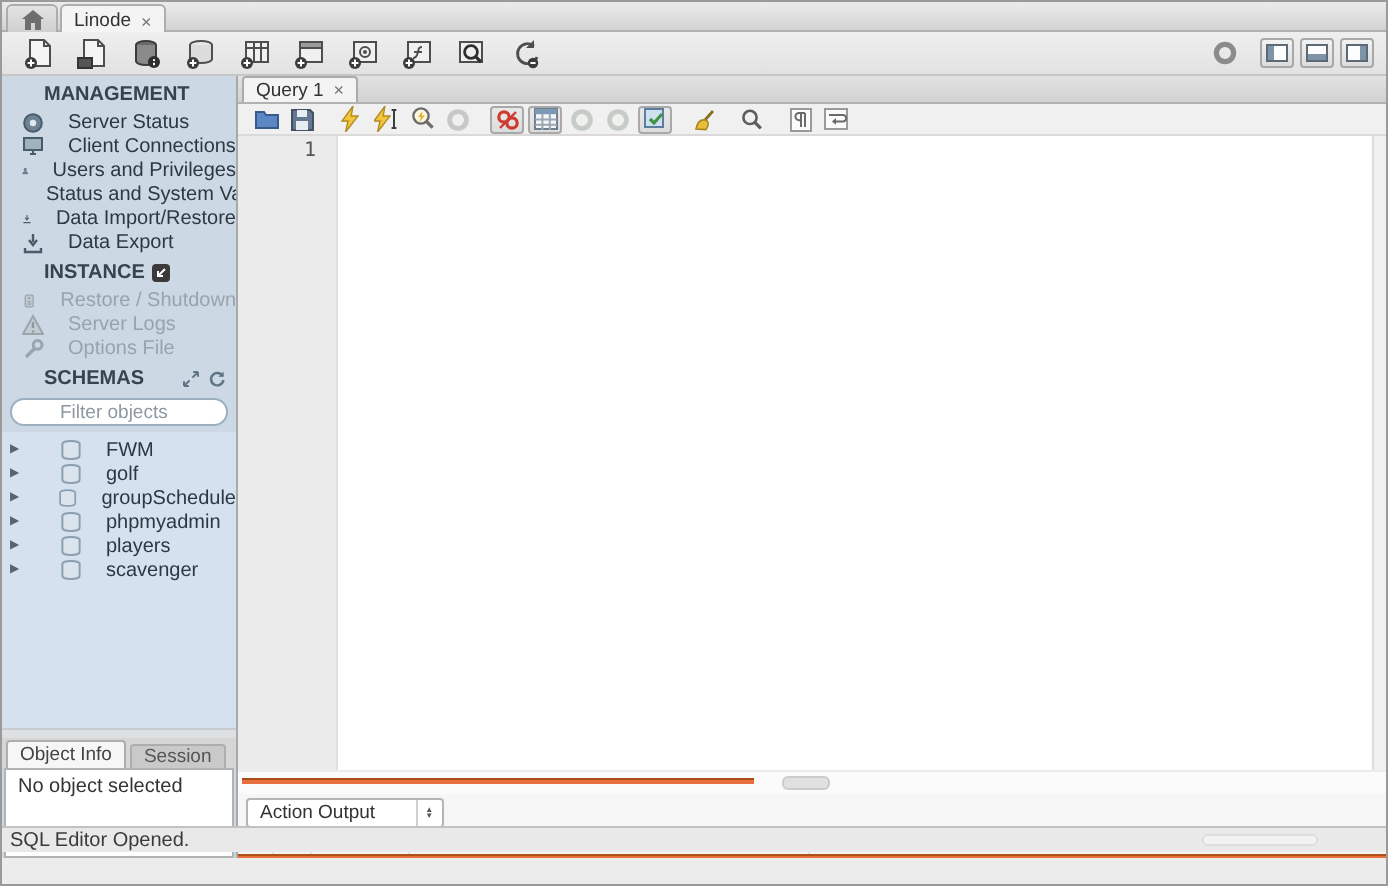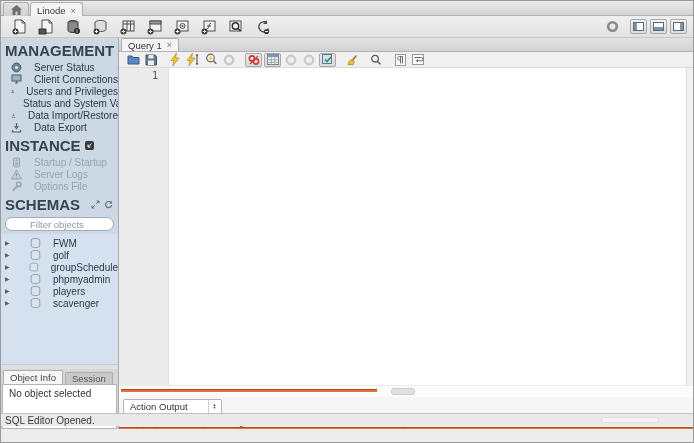--- a/index.html
+++ b/index.html
@@ -26,22 +26,22 @@
   .tbtn{width:24px;height:19px;display:flex;align-items:center;justify-content:center;
     margin-right:3px;border-radius:2px;}
   .mt-right{margin-left:auto;display:flex;align-items:center;gap:3px;}
   .panel-toggle{width:17px;height:15px;border:1px solid #a8a8a8;border-radius:2px;
     background:linear-gradient(#f2f2f2,#dcdcdc);display:flex;align-items:center;justify-content:center;}
   
   .content{position:absolute;left:0;top:37px;right:0;bottom:13px;display:flex;}
   
   .sidebar{width:118px;flex:0 0 118px;background:#ccd8e3;border-right:1px solid #a9a9a9;
     display:flex;flex-direction:column;overflow:hidden;}
-  .side-section-header{font-size:15px;font-weight:bold;color:#36444d;
-    padding:4px 0 2px 4px;display:flex;align-items:center;gap:4px;white-space:nowrap;}
+  .side-section-header{font-size:10px;font-weight:bold;color:#36444d;
+    padding:4px 0 2px 21px;display:flex;align-items:center;gap:4px;white-space:nowrap;}
   .side-item{height:12px;display:flex;align-items:center;gap:12px;padding-left:10px;
     font-size:10px;color:#2c3943;white-space:nowrap;overflow:hidden;}
   .side-item.disabled{color:#98a4ad;}
   .schemas-header{display:flex;align-items:center;padding-right:5px;}
   .schemas-header .hdr-icons{margin-left:auto;display:flex;gap:4px;align-items:center;}
   .filter-box{margin:2px 4px 3px 4px;height:14px;background:#fff;border:1px solid #9db0c0;
     border-radius:8px;display:flex;align-items:center;padding:0 5px;gap:3px;}
   .filter-box input{border:none;outline:none;width:80px;font-size:9.5px;
     font-family:"Liberation Sans",sans-serif;color:#333;background:transparent;padding:0;margin-left:16px;}
   .filter-box input::placeholder{color:#8d98a1;}
@@ -290,21 +290,21 @@
           <rect x="0" y="0" width="9" height="9" rx="2" fill="#3a3a3a"></rect>
             <path d="M6.5 2.5L3 6M3 3.5V6h2.5" stroke="#fff" fill="none"></path>
         </svg>
       </div>
       <div class="side-item disabled">
         <svg width="11" height="11" viewBox="0 0 11 11">
           <rect x="2.5" y="1" width="6" height="9" rx="1" fill="#c2cbd2" stroke="#9aa6ae"></rect>
             <circle cx="5.5" cy="3.2" r="1" fill="#9aa6ae"></circle>
             <path d="M4 6h3M4 7.8h3" stroke="#9aa6ae"></path>
         </svg>
-        <span>Startup / Startup</span>
+        <span>Restore / Shutdown</span>
       </div>
       <div class="side-item disabled">
         <svg width="11" height="11" viewBox="0 0 11 11">
           <path d="M5.5 1L10.5 10H.5z" fill="#c2cbd2" stroke="#9aa6ae"></path>
             <path d="M5.5 4v3M5.5 8.2v1" stroke="#8d99a1" stroke-width="1.2"></path>
         </svg>
         <span>Server Logs</span>
       </div>
       <div class="side-item disabled">
         <svg width="11" height="11" viewBox="0 0 11 11">

